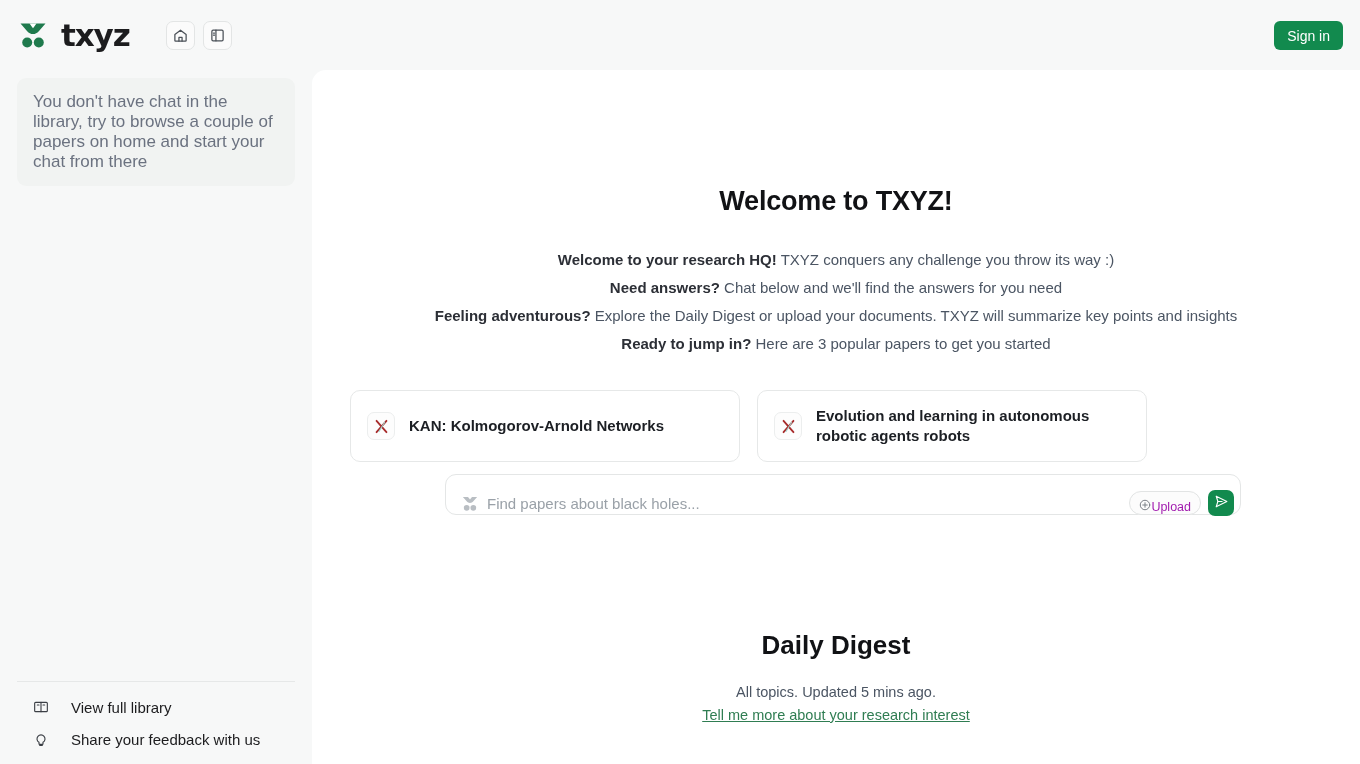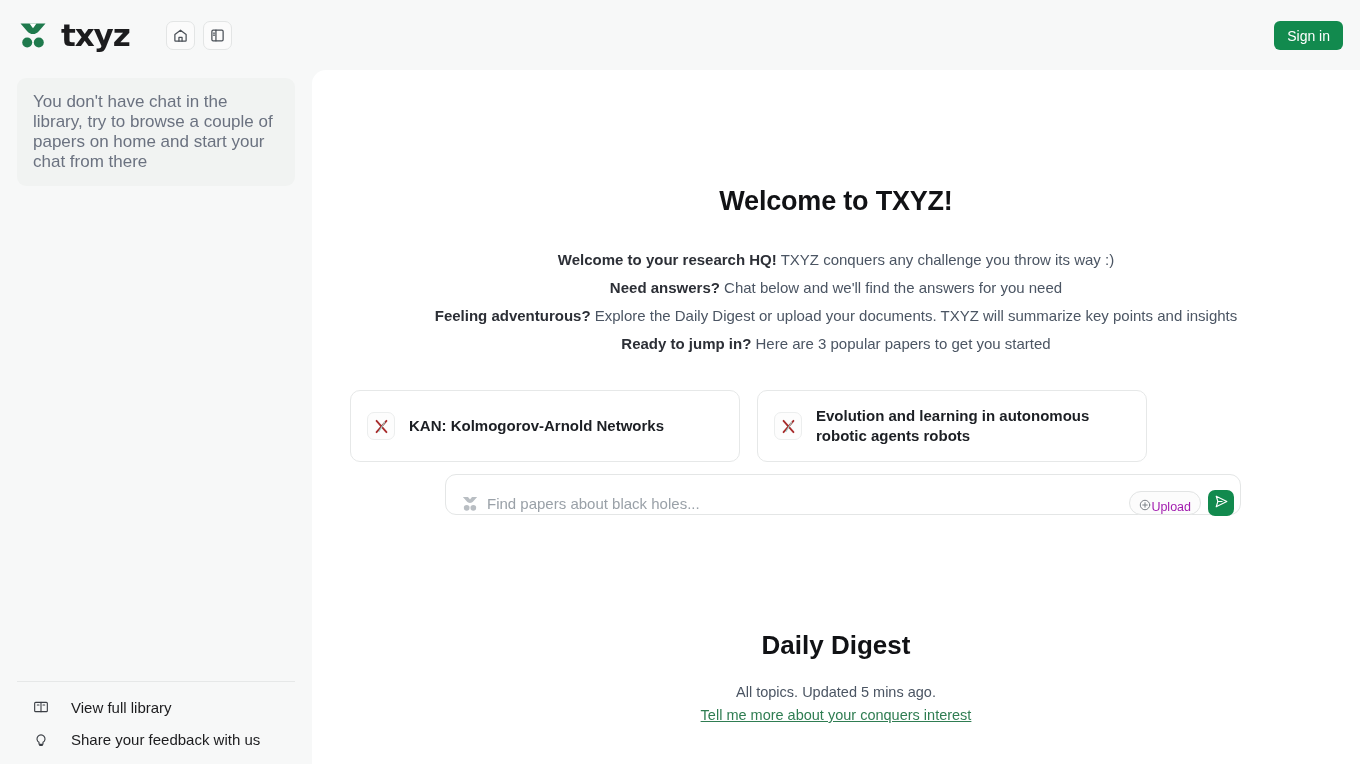--- a/index.html
+++ b/index.html
@@ -282,18 +282,18 @@
           <path d="M6.2 12 H13"></path>
         </svg>
       </span>
     </button>
   </div>
 
   <div class="digest">
     <h2>Daily Digest</h2>
     <div class="digest-sub">All topics. Updated 5 mins ago.</div>
     <div class="digest-link-row">
-      <span class="digest-link">Tell me more about your conquers interest</span>
+      <span class="digest-link">Tell me more about your research interest</span>
     </div>
 
   </div>
 
 </div>
 
 </body></html>

